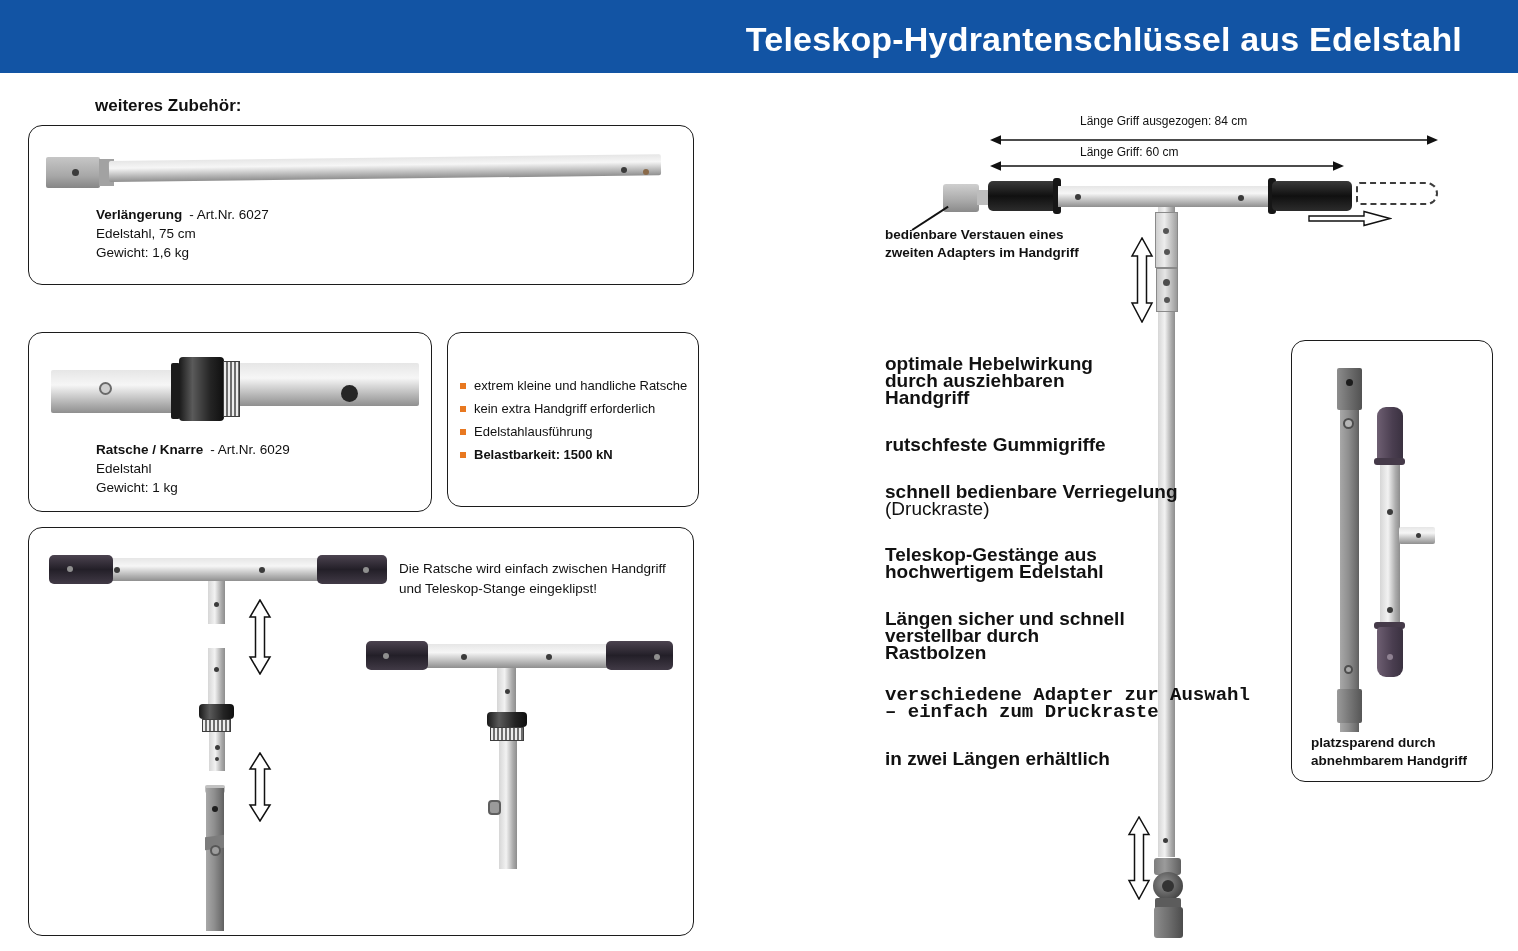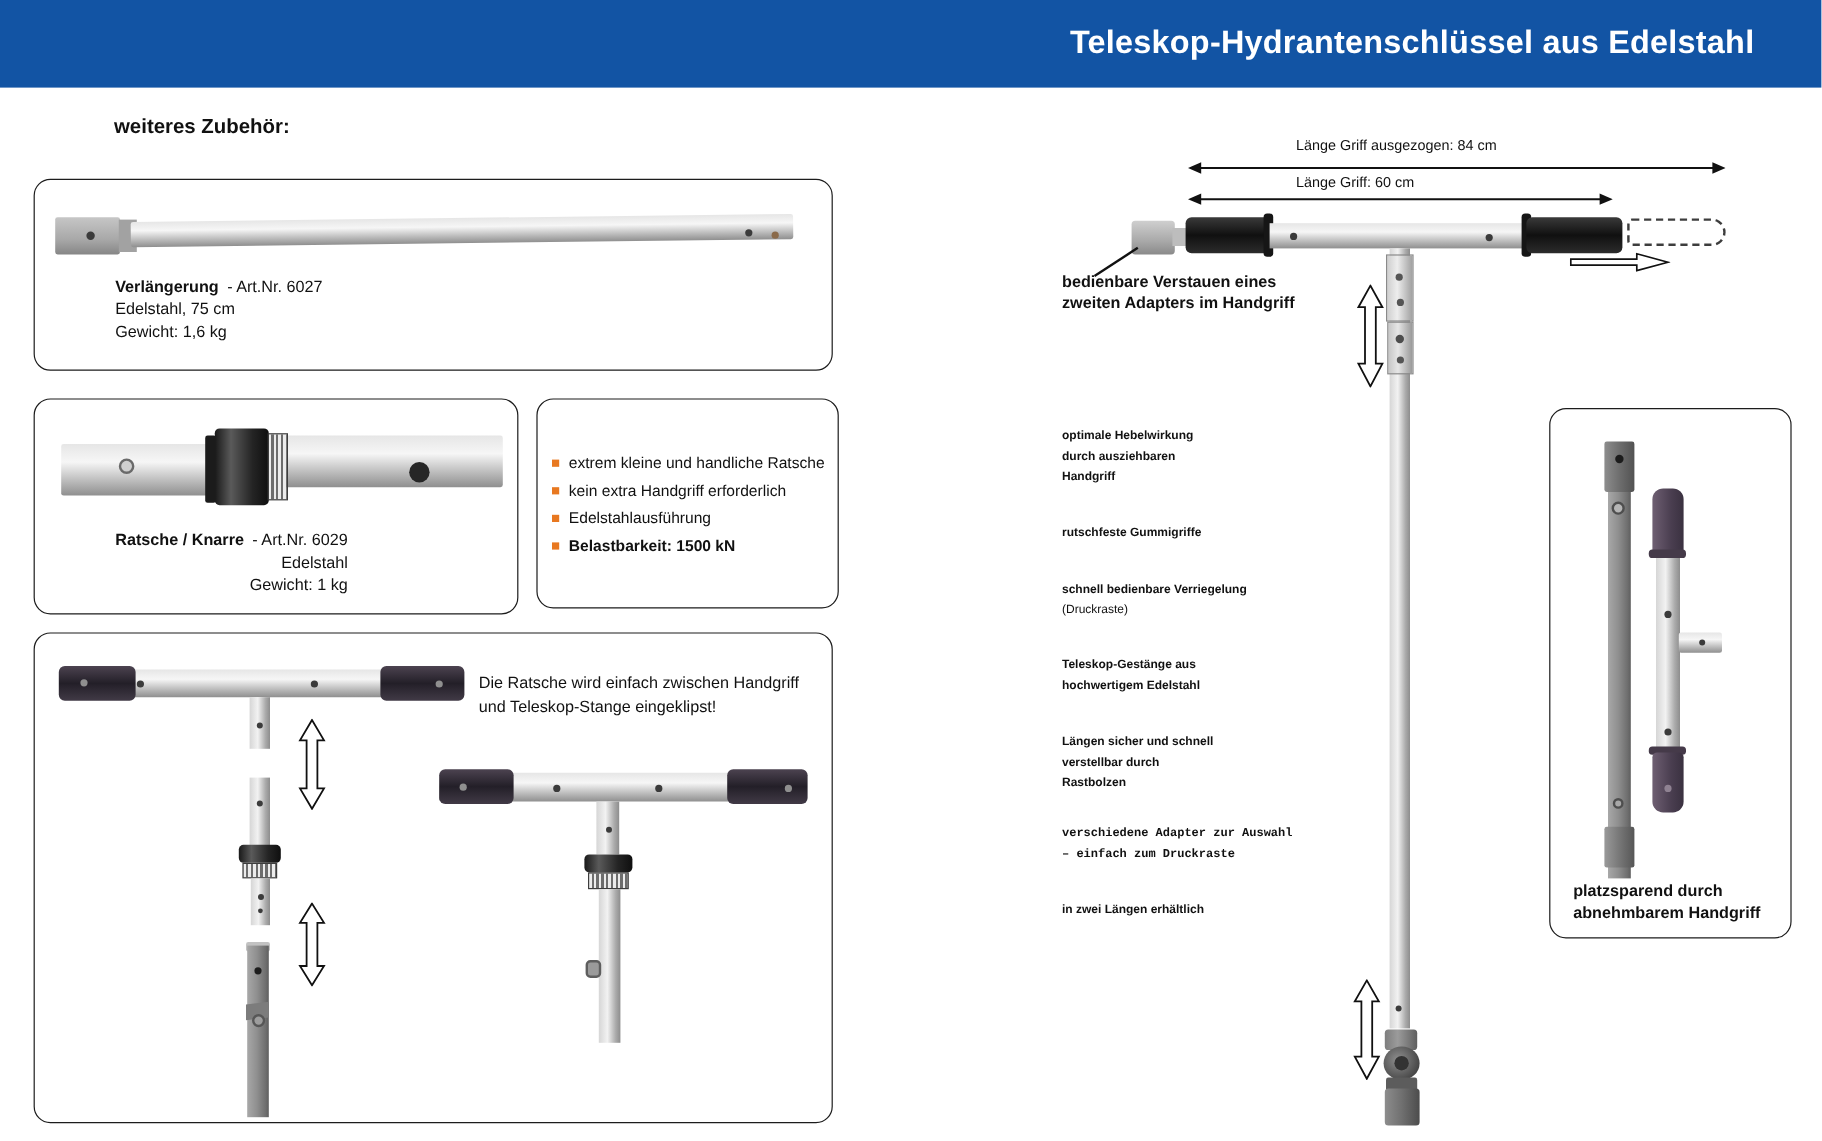--- a/index.html
+++ b/index.html
@@ -14,52 +14,52 @@
   .hole{position:absolute;border-radius:50%;background:#3b3b3b;}
   .metal-h{background:linear-gradient(180deg,#e6e6e6,#f6f6f6 35%,#b6b6b6 75%,#8f8f8f);}
   .metal-v{background:linear-gradient(90deg,#d6d6d6,#f2f2f2 40%,#ababab 78%,#8d8d8d);}
   .metal-dark{background:linear-gradient(90deg,#a8a8a8,#8f8f8f 45%,#6f6f6f 85%,#5f5f5f);}
   .grip{background:linear-gradient(180deg,#4c4350 0%,#231f28 50%,#413a46 100%);border-radius:5px;}
   .pgrip{background:linear-gradient(90deg,#6e5f72,#4a3e50 60%,#3a3140);border-radius:5px;}
   .knurl{background:repeating-linear-gradient(90deg,#ececec 0 2px,#6d6d6d 2px 4px);border:1px solid #3d3d3d;box-sizing:border-box;}
   .darkcyl{background:linear-gradient(90deg,#191919,#5a5a5a 30%,#242424 70%,#0f0f0f);border-radius:4px;}
 
   #header{left:0;top:0;width:1518px;height:73px;background:#1254a4;}
-  #page-title{position:absolute;right:56px;top:20px;font-size:27px;font-weight:bold;color:#fff;letter-spacing:.2px;}
+  #page-title{position:absolute;right:56px;top:20px;font-size:34px;font-weight:bold;color:#fff;letter-spacing:.2px;}
 
   #section-heading{left:95px;top:96px;font-size:17px;font-weight:bold;}
 
   .caption{font-size:13.5px;line-height:19px;}
   .caption b{font-weight:bold;}
   .caption .art{margin-left:7px;}
 
   .bullet-row{display:flex;align-items:flex-start;margin-bottom:5px;font-size:13px;line-height:18px;}
   .bullet-sq{width:6px;height:6px;background:#e87820;margin:6px 8px 0 0;flex:none;}
   .bullet-bold{font-weight:bold;}
 
-  .feature{position:absolute;left:885px;font-size:10px;font-weight:bold;line-height:17px;white-space:nowrap;}
+  .feature{position:absolute;left:885px;font-size:19px;font-weight:bold;line-height:17px;white-space:nowrap;}
   .feature .plain{font-weight:normal;}
 
   .dim-label{position:absolute;font-size:12px;white-space:nowrap;}
   .note{font-size:13.5px;line-height:19.5px;white-space:nowrap;}
   .callout-text{position:absolute;left:885px;top:226px;font-size:13.5px;font-weight:bold;line-height:17.5px;white-space:nowrap;}
 
   .dashed-cap{border:2px dashed #3d3d3d;border-radius:5px 14px 14px 5px;background:transparent;box-sizing:border-box;}
   svg{display:block;}
 </style>
 </head>
 <body>
 
 <div id="header" class="abs">
   <div id="page-title">Teleskop-Hydrantenschlüssel aus Edelstahl</div>
 </div>
 
 <div id="section-heading" class="abs">weiteres Zubehör:</div>
 
-<div class="panel" style="left:28px;top:125px;width:664px;height:158px;margin-top:24px;">
+<div class="panel" style="left:28px;top:125px;width:664px;height:158px;">
   <div class="abs" style="left:0;top:0;width:664px;height:158px;">
     <div class="abs" style="left:17px;top:31px;width:54px;height:31px;background:linear-gradient(180deg,#c6c6c6,#a8a8a8 60%,#868686);border-radius:2px;"></div>
     <div class="hole" style="left:43px;top:43px;width:7px;height:7px;"></div>
     <div class="abs" style="left:70px;top:33px;width:15px;height:27px;background:#a2a2a2;"></div>
     <div class="abs metal-h" style="left:80px;top:35px;width:552px;height:21px;transform:rotate(-0.7deg);transform-origin:left center;border-radius:2px;"></div>
     <div class="hole" style="left:592px;top:41px;width:6px;height:6px;"></div>
     <div class="hole" style="left:614px;top:43px;width:6px;height:6px;background:#8a6a4a;"></div>
   </div>
   <div class="abs caption" style="left:67px;top:79px;">
     <div>
@@ -73,21 +73,21 @@
 <div class="panel" style="left:28px;top:332px;width:402px;height:178px;">
   <div class="abs" style="left:0;top:0;width:402px;height:178px;">
     <div class="abs metal-h" style="left:22px;top:37px;width:162px;height:43px;border-radius:2px;"></div>
     <div class="abs metal-h" style="left:206px;top:30px;width:184px;height:43px;border-radius:2px;"></div>
     <div class="abs" style="left:70px;top:49px;width:13px;height:13px;border-radius:50%;background:#cfcfcf;border:2px solid #6a6a6a;box-sizing:border-box;"></div>
     <div class="abs" style="left:142px;top:30px;width:9px;height:56px;background:#1b1b1b;border-radius:2px;"></div>
     <div class="abs darkcyl" style="left:150px;top:24px;width:45px;height:64px;"></div>
     <div class="abs knurl" style="left:194px;top:28px;width:17px;height:56px;"></div>
     <div class="hole" style="left:312px;top:52px;width:17px;height:17px;background:#262626;"></div>
   </div>
-  <div class="abs caption" style="left:67px;top:107px;text-align:right;">
+  <div class="abs caption" style="left:67px;top:107px;">
     <div>
       <b>Ratsche / Knarre</b><span class="art">-  Art.Nr. 6029</span>
     </div>
     <div>Edelstahl</div>
     <div>Gewicht: 1 kg</div>
   </div>
 </div>
 
 <div class="panel" style="left:447px;top:332px;width:250px;height:173px;">
   <div class="abs" style="left:12px;top:44px;">

